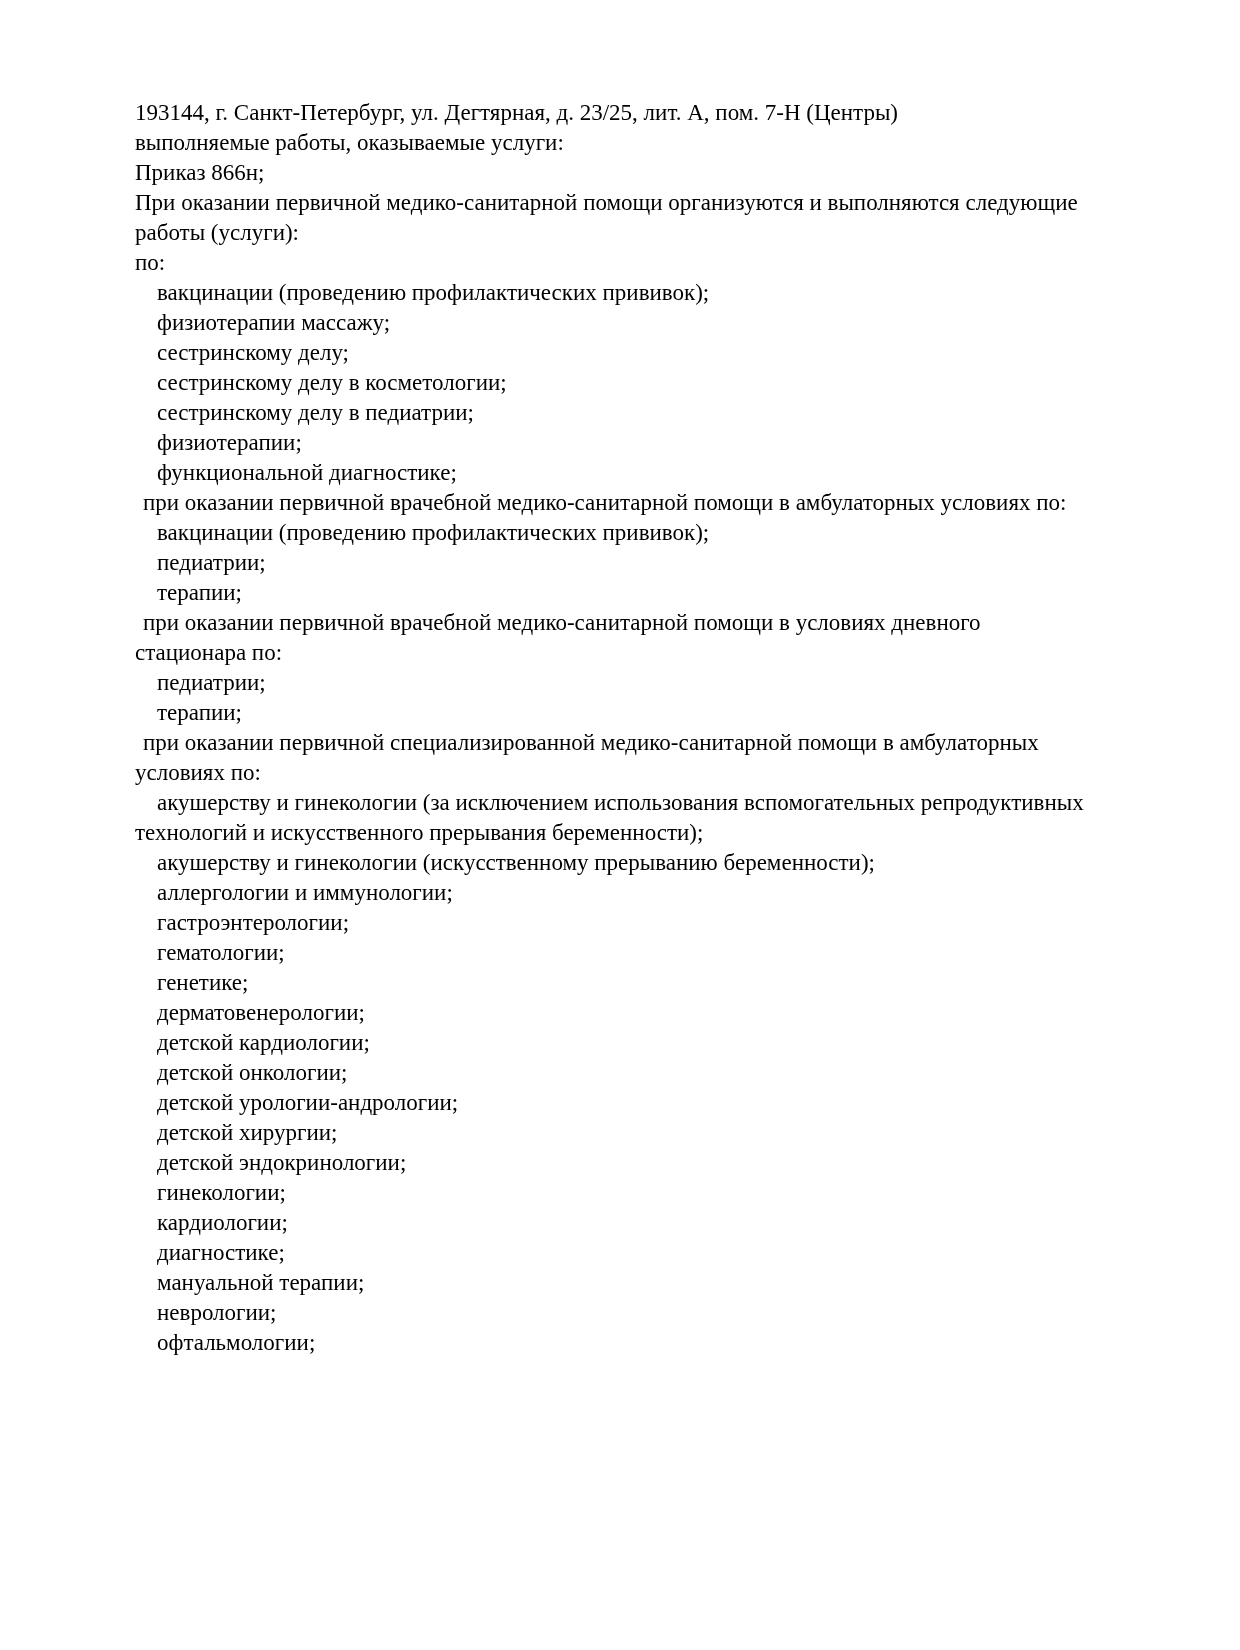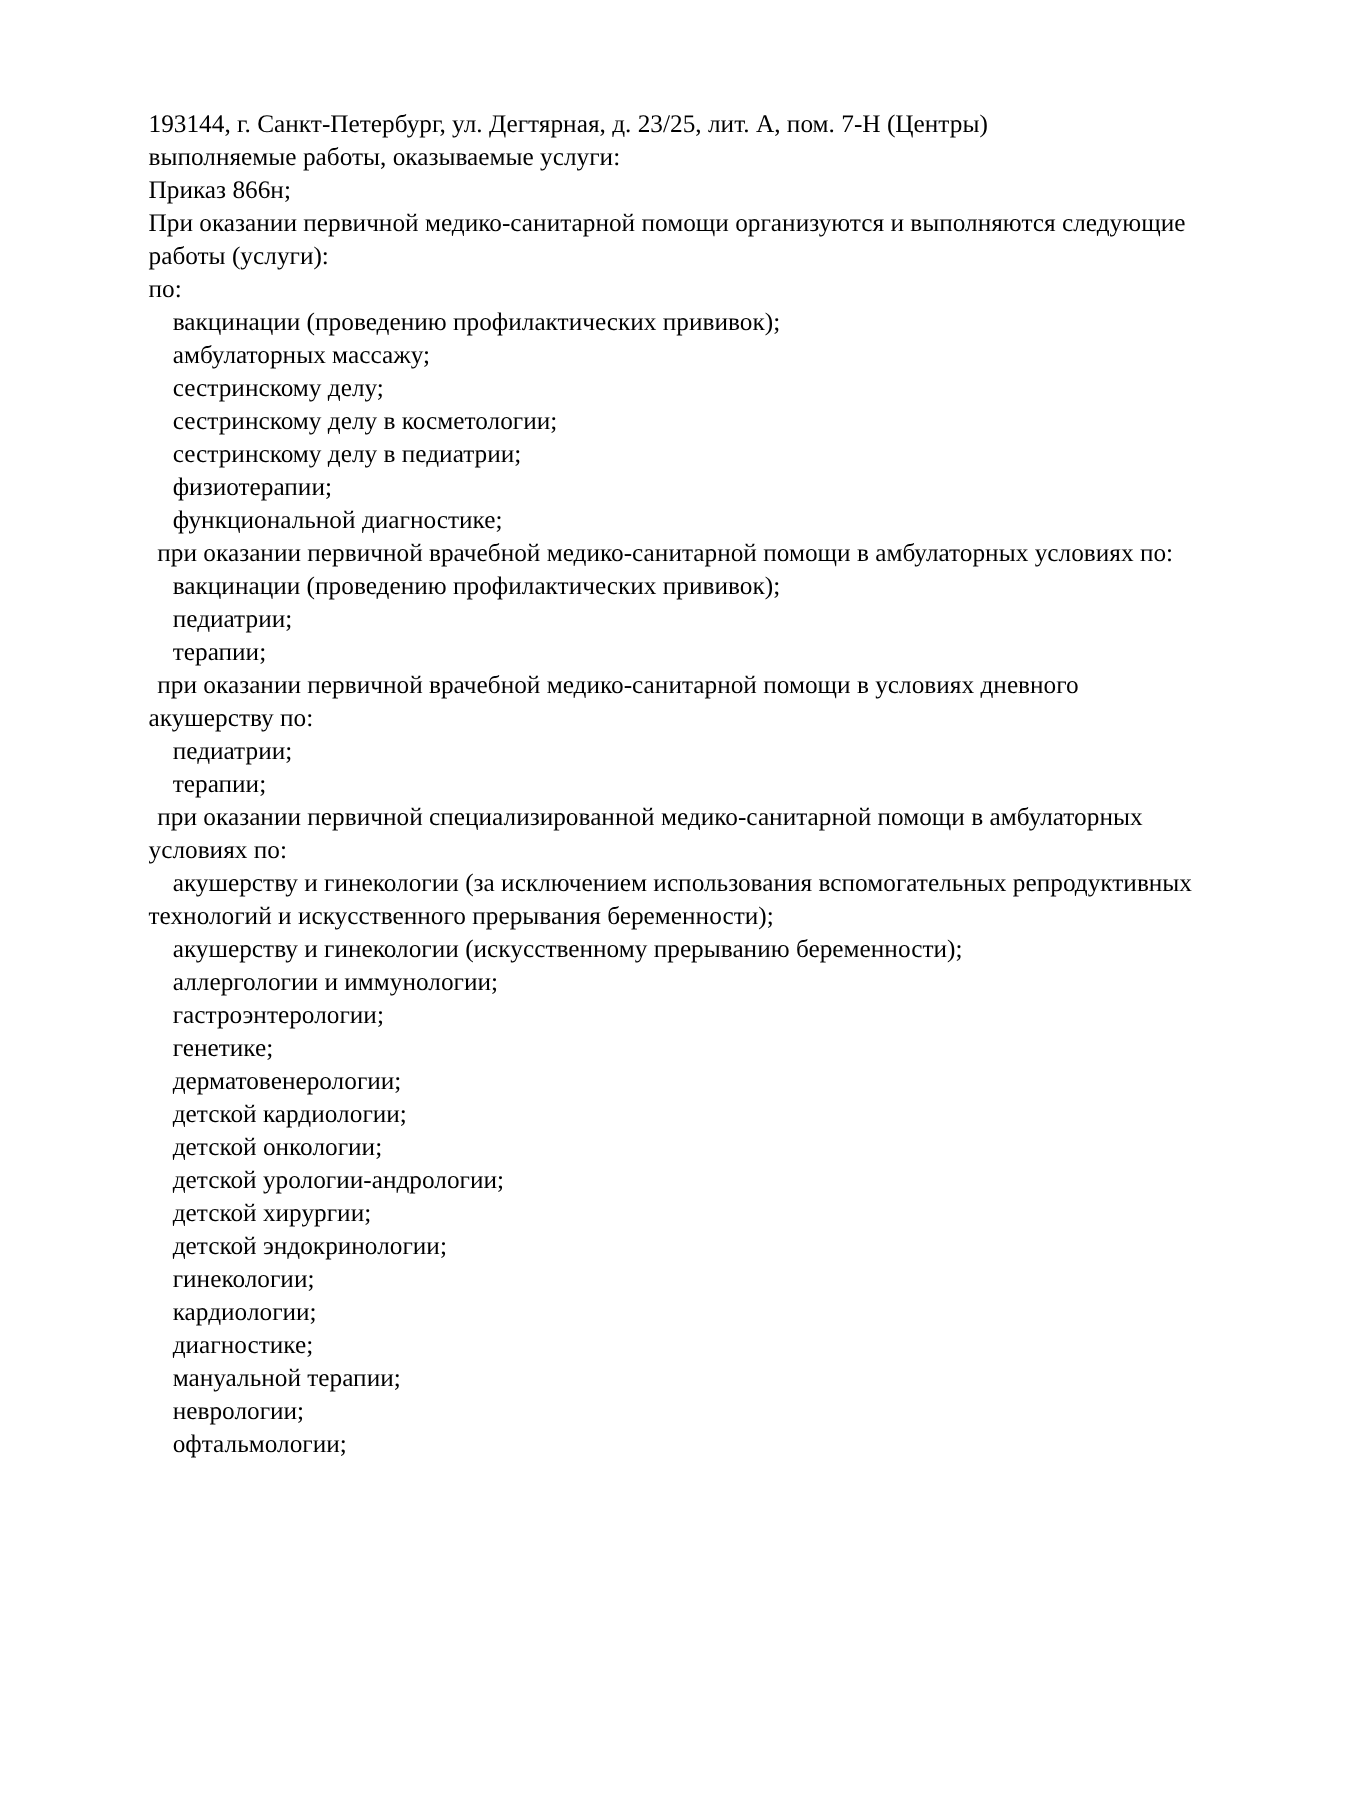--- a/index.html
+++ b/index.html
@@ -41,41 +41,42 @@
 
 <div class="page">
   <div class="doc">
       <div class="line indent-0">193144, г. Санкт-Петербург, ул. Дегтярная, д. 23/25, лит. А, пом. 7-Н (Центры)</div>
       <div class="line indent-0">выполняемые работы, оказываемые услуги:</div>
       <div class="line indent-0">Приказ 866н;</div>
       <div class="line indent-0">При оказании первичной медико-санитарной помощи организуются и выполняются следующие</div>
       <div class="line indent-0">работы (услуги):</div>
       <div class="line indent-0">по:</div>
       <div class="line indent-2">вакцинации (проведению профилактических прививок);</div>
-      <div class="line indent-2">амбулаторных массажу;</div>
+      <div class="line indent-2">физиотерапии массажу;</div>
       <div class="line indent-2">сестринскому делу;</div>
       <div class="line indent-2">сестринскому делу в косметологии;</div>
       <div class="line indent-2">сестринскому делу в педиатрии;</div>
       <div class="line indent-2">физиотерапии;</div>
       <div class="line indent-2">функциональной диагностике;</div>
       <div class="line indent-1">при оказании первичной врачебной медико-санитарной помощи в амбулаторных условиях по:</div>
       <div class="line indent-2">вакцинации (проведению профилактических прививок);</div>
       <div class="line indent-2">педиатрии;</div>
       <div class="line indent-2">терапии;</div>
       <div class="line indent-1">при оказании первичной врачебной медико-санитарной помощи в условиях дневного</div>
-      <div class="line indent-0">акушерству по:</div>
+      <div class="line indent-0">стационара по:</div>
       <div class="line indent-2">педиатрии;</div>
       <div class="line indent-2">терапии;</div>
       <div class="line indent-1">при оказании первичной специализированной медико-санитарной помощи в амбулаторных</div>
       <div class="line indent-0">условиях по:</div>
       <div class="line indent-2">акушерству и гинекологии (за исключением использования вспомогательных репродуктивных</div>
       <div class="line indent-0">технологий и искусственного прерывания беременности);</div>
       <div class="line indent-2">акушерству и гинекологии (искусственному прерыванию беременности);</div>
       <div class="line indent-2">аллергологии и иммунологии;</div>
       <div class="line indent-2">гастроэнтерологии;</div>
+      <div class="line indent-2">гематологии;</div>
       <div class="line indent-2">генетике;</div>
       <div class="line indent-2">дерматовенерологии;</div>
       <div class="line indent-2">детской кардиологии;</div>
       <div class="line indent-2">детской онкологии;</div>
       <div class="line indent-2">детской урологии-андрологии;</div>
       <div class="line indent-2">детской хирургии;</div>
       <div class="line indent-2">детской эндокринологии;</div>
       <div class="line indent-2">гинекологии;</div>
       <div class="line indent-2">кардиологии;</div>
       <div class="line indent-2">диагностике;</div>

